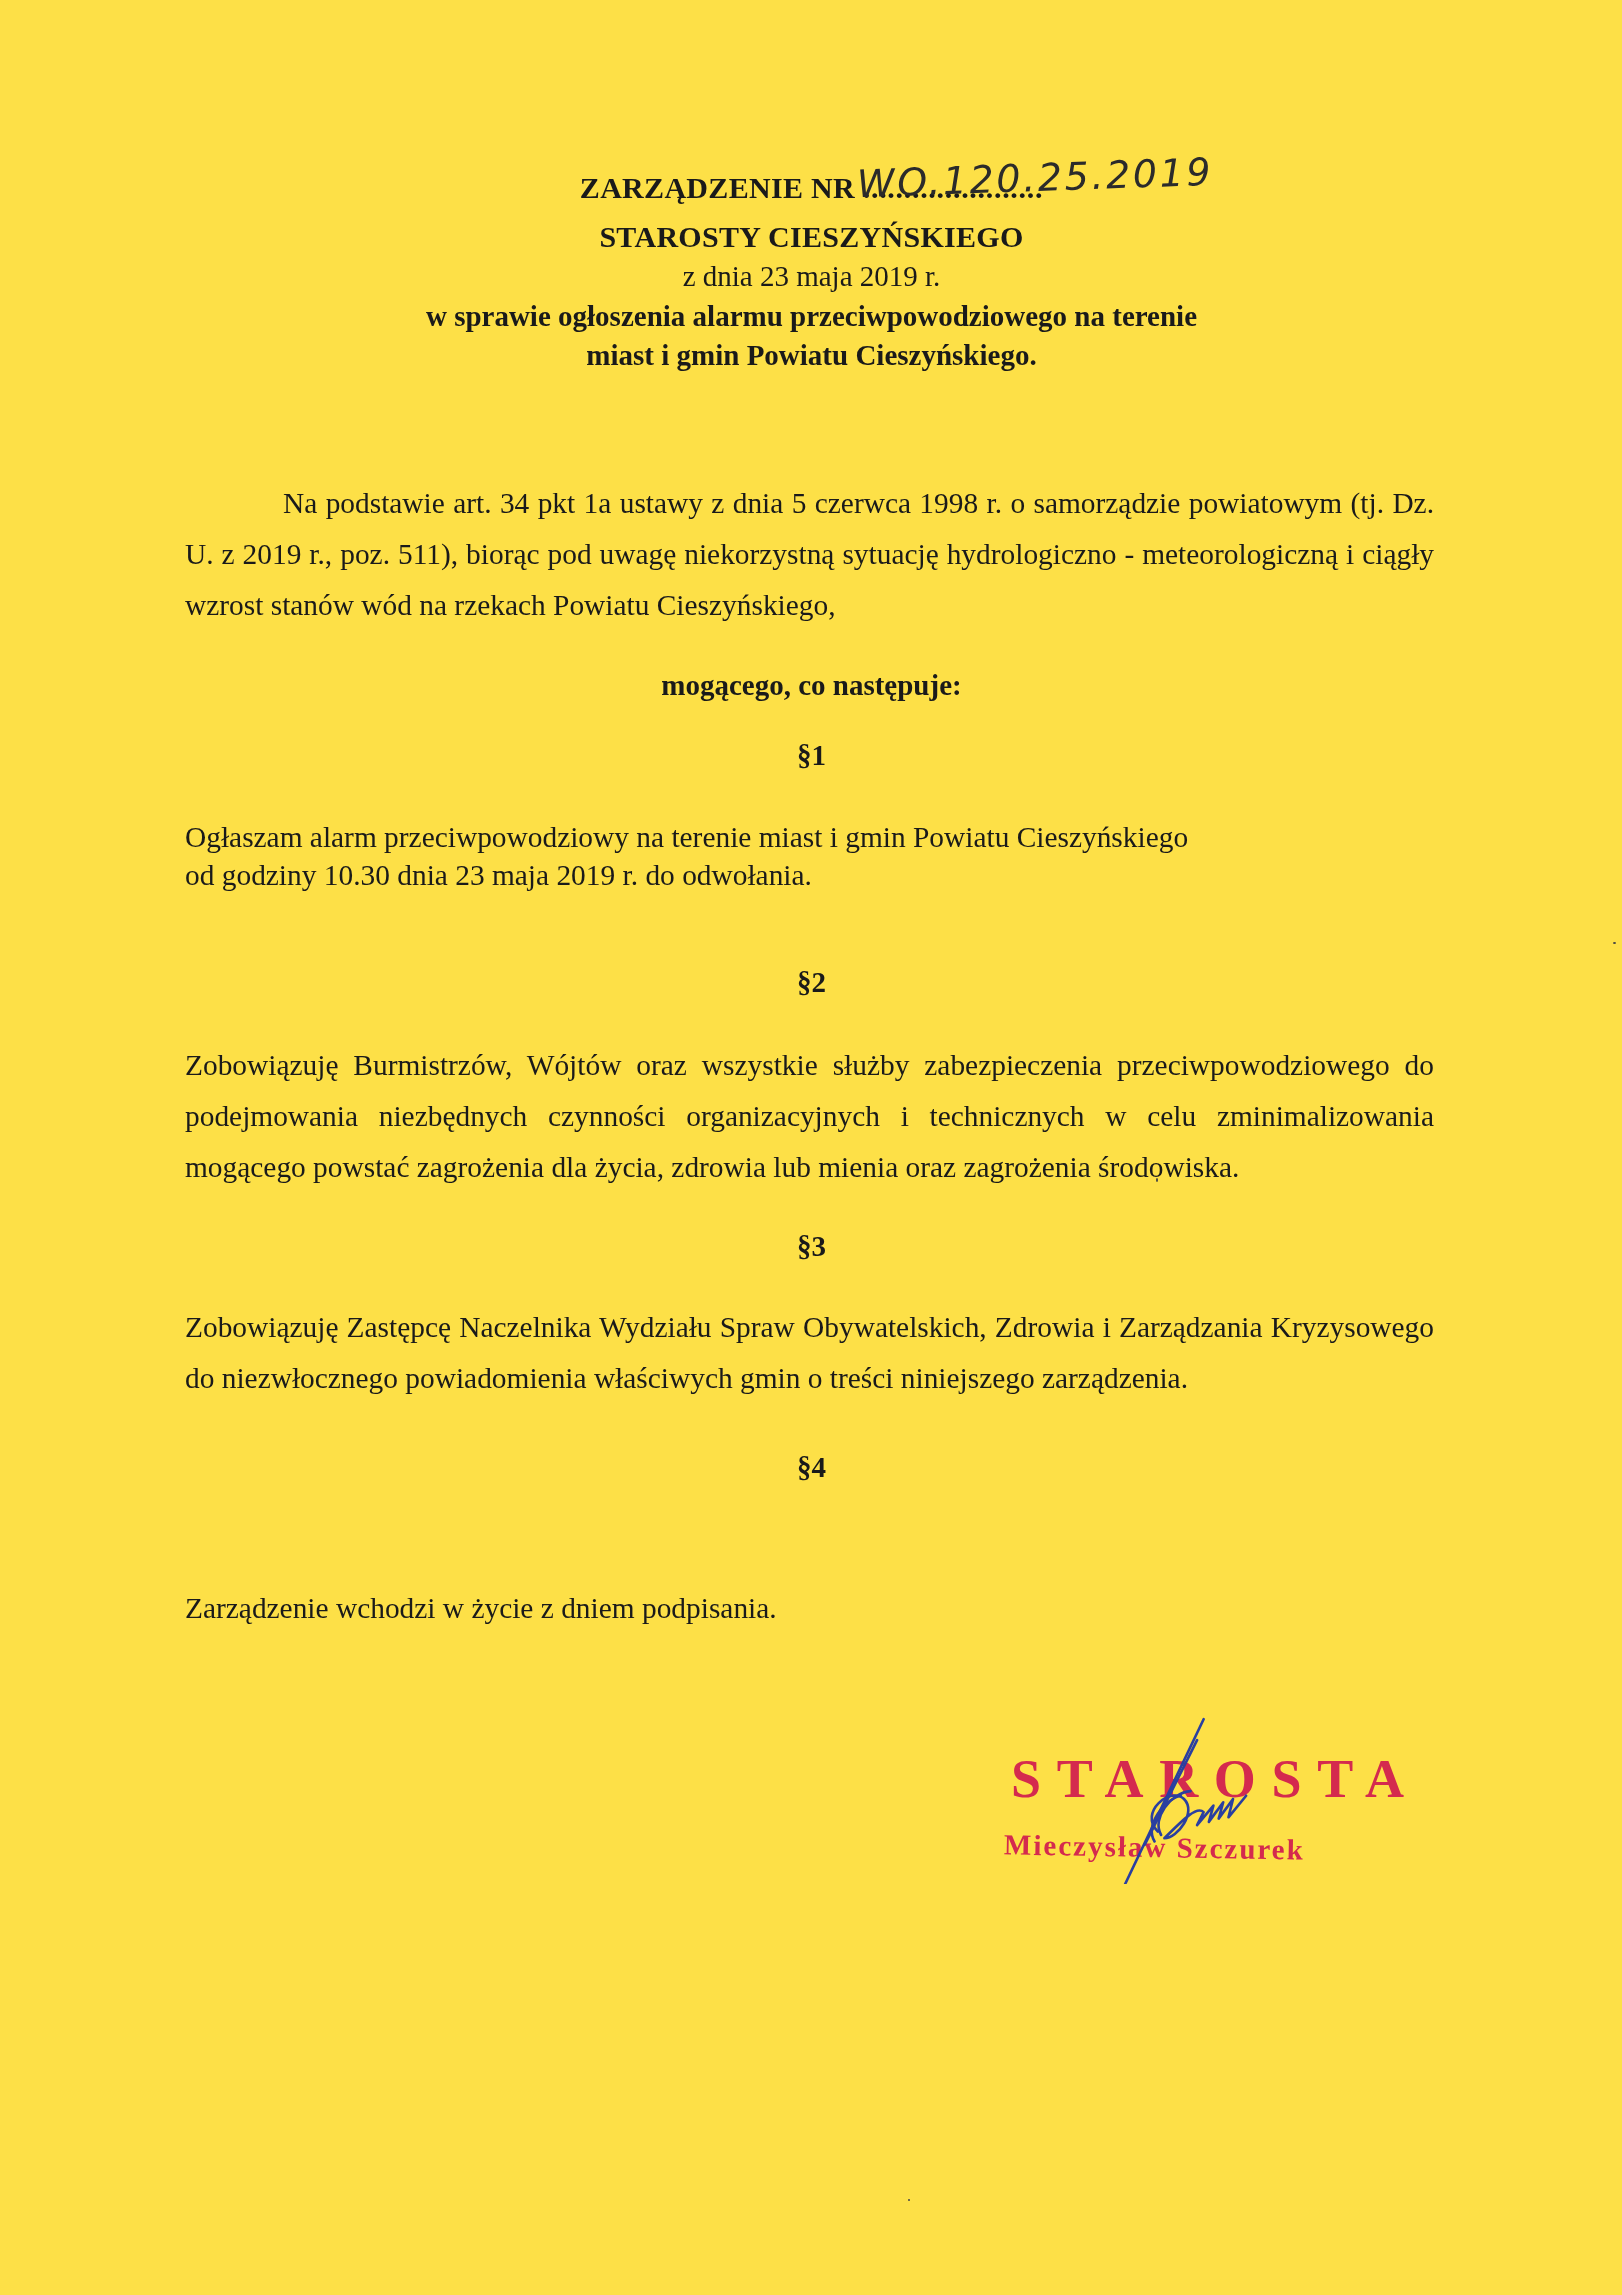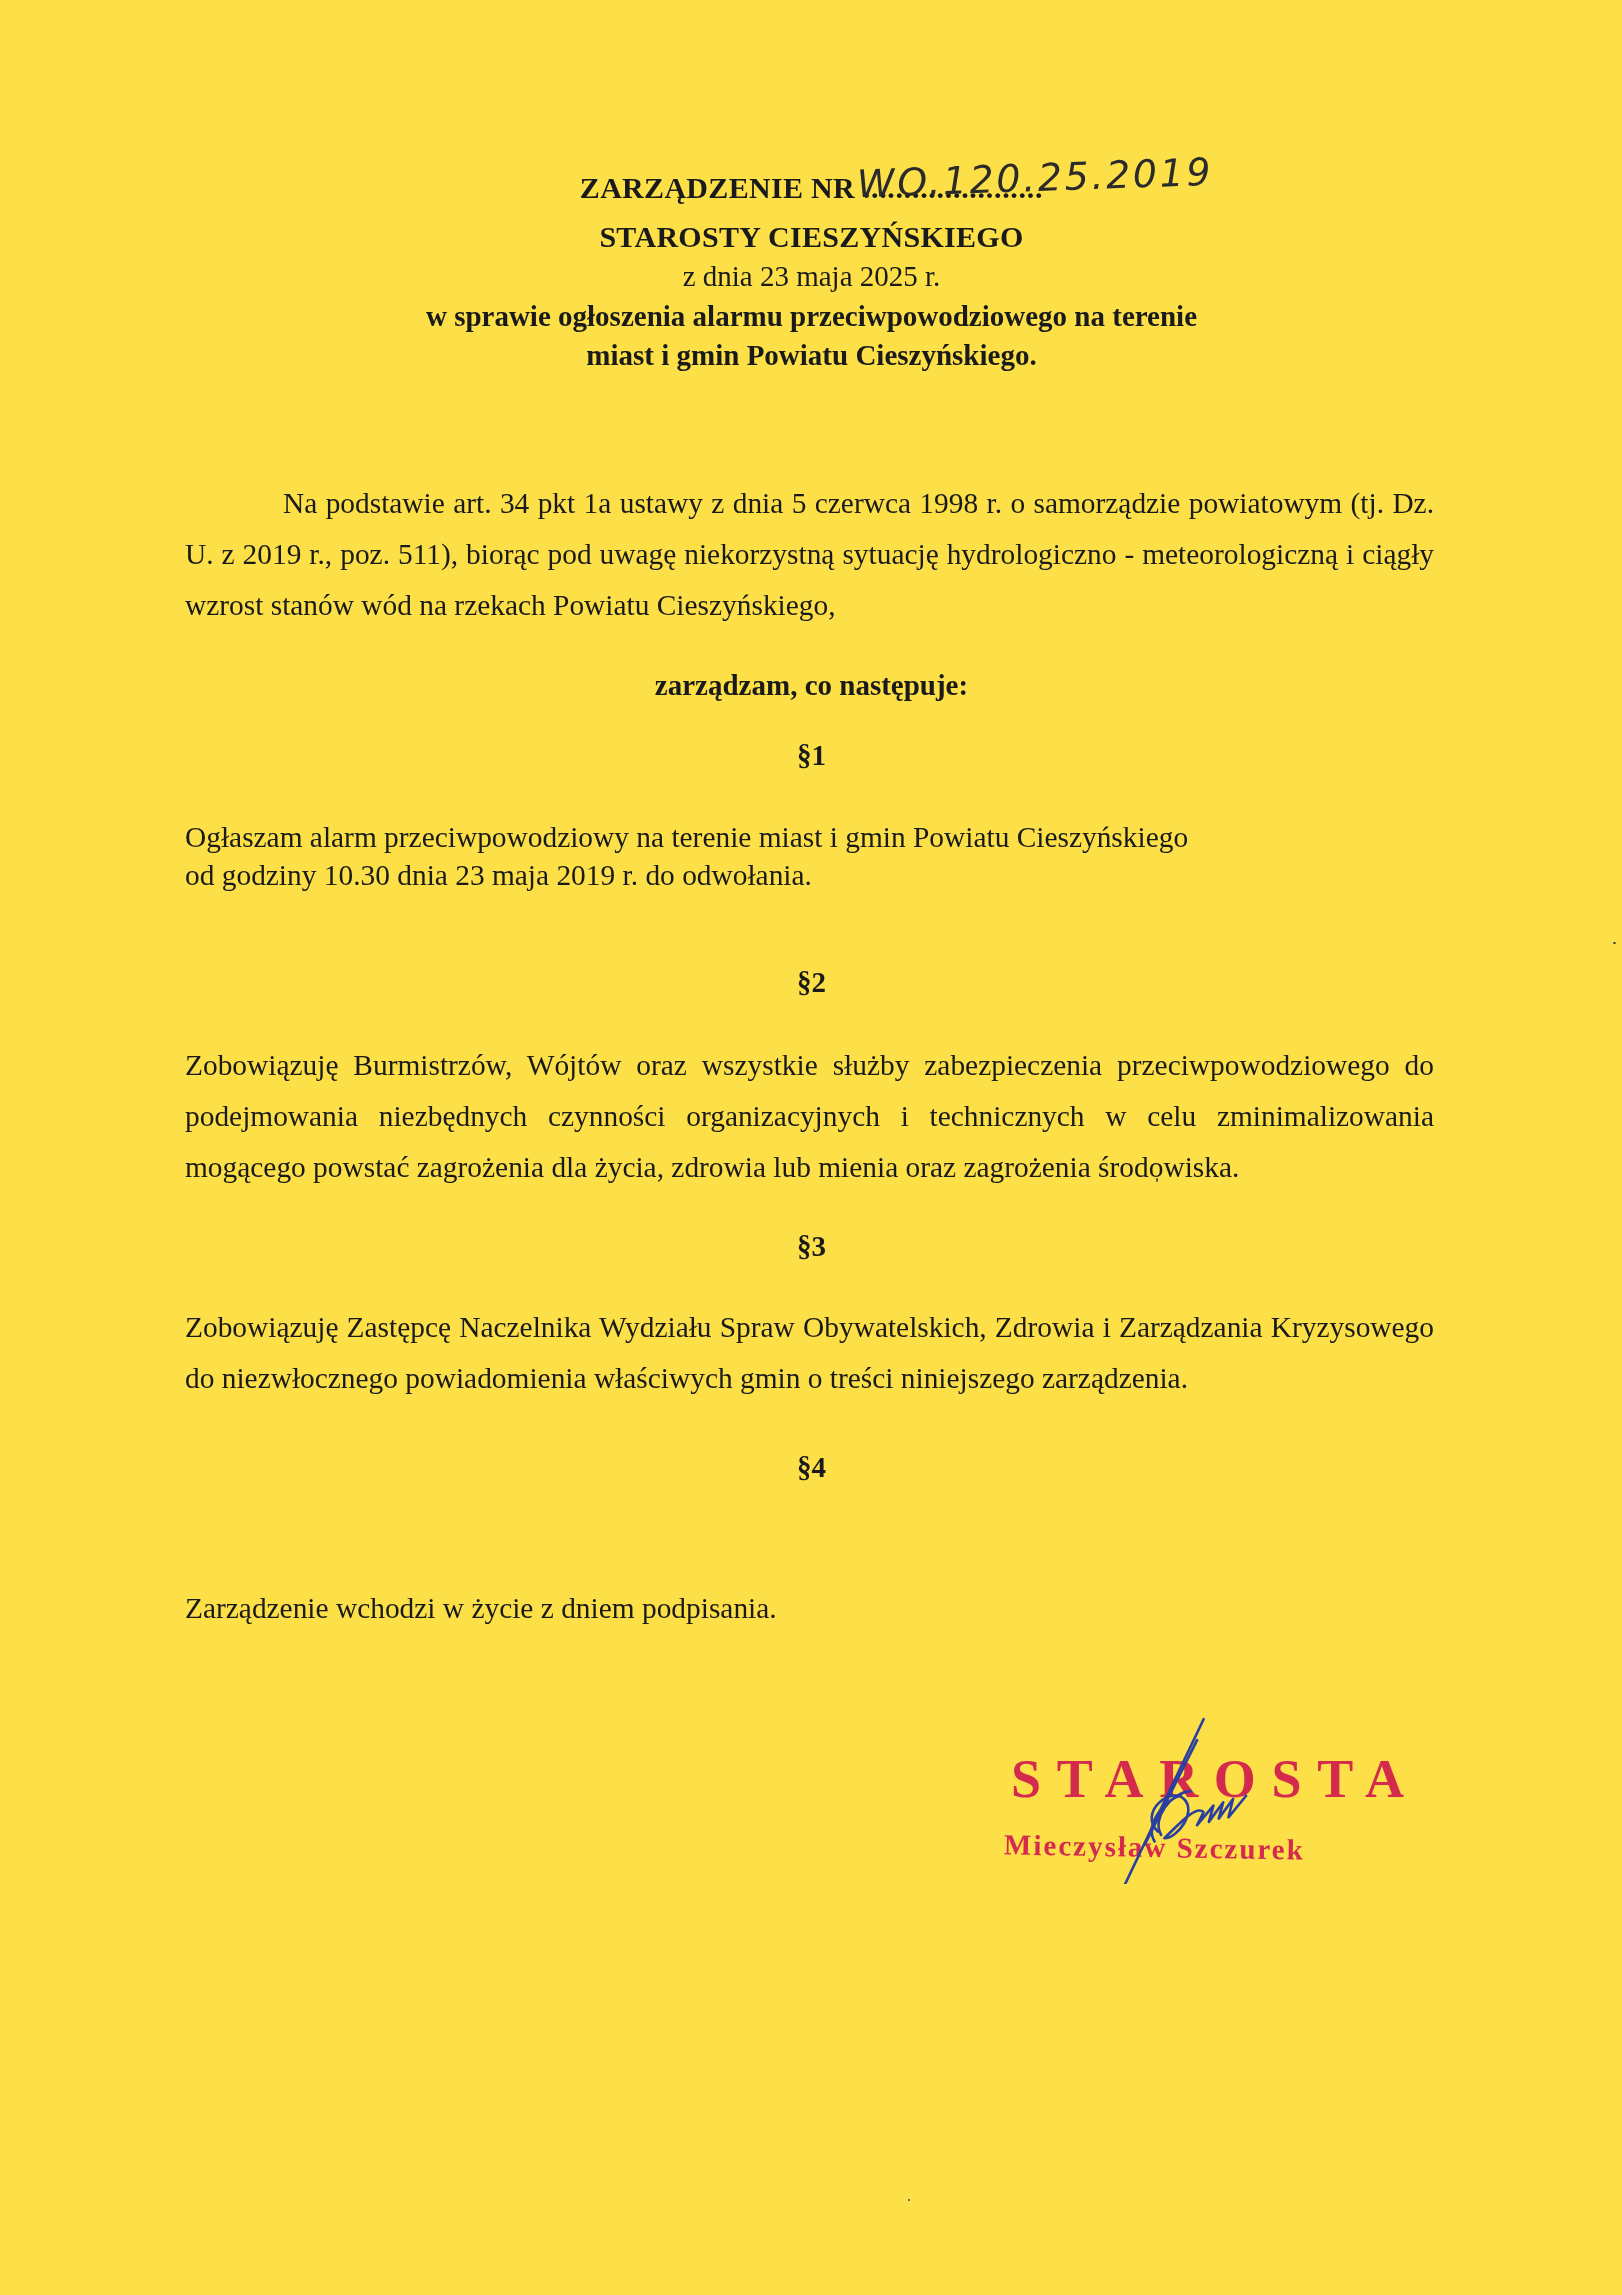--- a/index.html
+++ b/index.html
@@ -25,26 +25,26 @@
 
 <div class="page">
 
   <div class="center-line title" style="top:171px;">
     <span>ZARZĄDZENIE NR</span>
     <span class="dots">......................</span>
   </div>
   <div class="handwritten">WO.120.25.2019</div>
 
   <div class="center-line title" style="top:220px;">STAROSTY CIESZYŃSKIEGO</div>
-  <div class="center-line subtitle" style="top:260px;">z dnia 23 maja 2025 r.</div>
+  <div class="center-line subtitle" style="top:260px;">z dnia 23 maja 2019 r.</div>
   <div class="center-line subject" style="top:339px;">miast i gmin Powiatu Cieszyńskiego.</div>
   <div class="center-line subject" style="top:300px;">w sprawie ogłoszenia alarmu przeciwpowodziowego na terenie</div>
 
   <div class="body-text" style="top:478px; text-indent:98px;">Na podstawie art. 34 pkt 1a ustawy z dnia 5 czerwca 1998 r. o samorządzie powiatowym (tj. Dz. U. z 2019 r., poz. 511), biorąc pod uwagę niekorzystną sytuację hydrologiczno - meteorologiczną i ciągły wzrost stanów wód na rzekach Powiatu Cieszyńskiego,</div>
-  <div class="center-line para-heading" style="top:669px;">zarządzam, co następuje:</div>
+  <div class="center-line para-heading" style="top:669px;">mogącego, co następuje:</div>
 
   <div class="center-line para-heading" style="top:739px;">§1</div>
   <div class="centered-para" style="top:818px;">
     <div>Ogłaszam alarm przeciwpowodziowy na terenie miast i gmin Powiatu Cieszyńskiego</div>
     <div>od godziny 10.30 dnia 23 maja 2019 r. do odwołania.</div>
   </div>
 
   <div class="center-line para-heading" style="top:966px;">§2</div>
   <div class="body-text" style="top:1040px;">Zobowiązuję Burmistrzów, Wójtów oraz wszystkie służby zabezpieczenia przeciwpowodziowego do podejmowania niezbędnych czynności organizacyjnych i technicznych w celu zminimalizowania mogącego powstać zagrożenia dla życia, zdrowia lub mienia oraz zagrożenia środowiska.</div>
 

